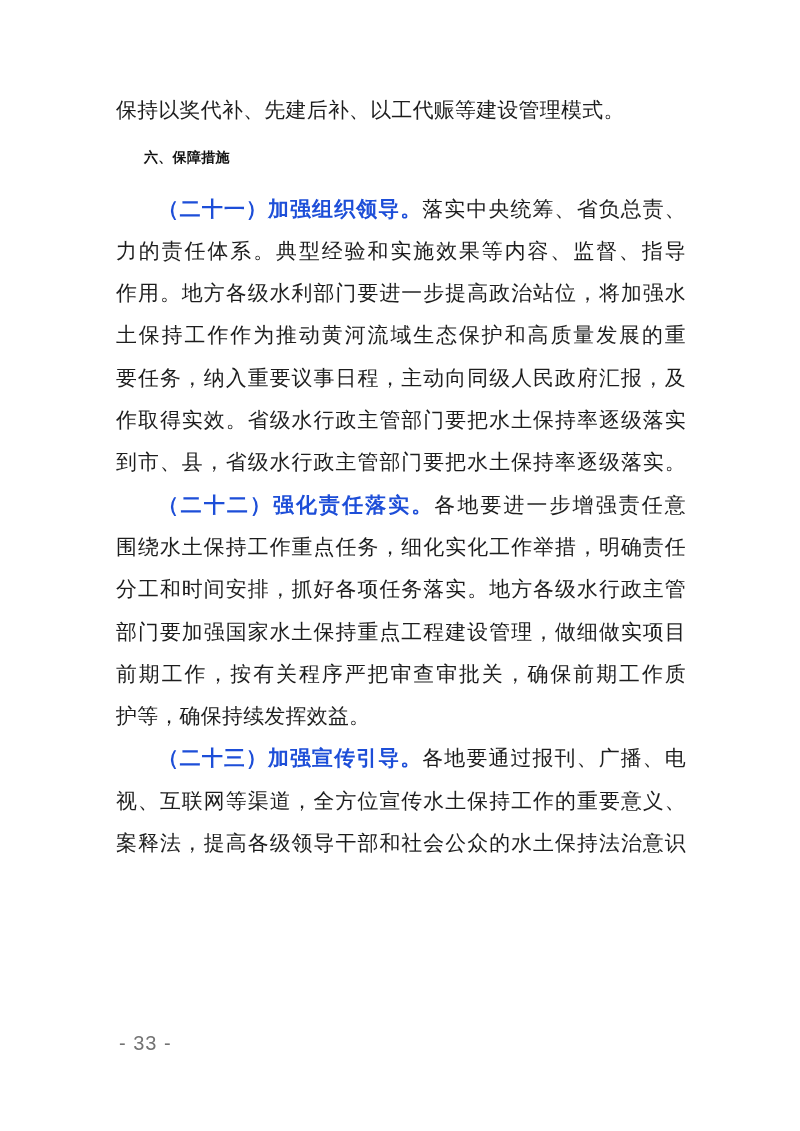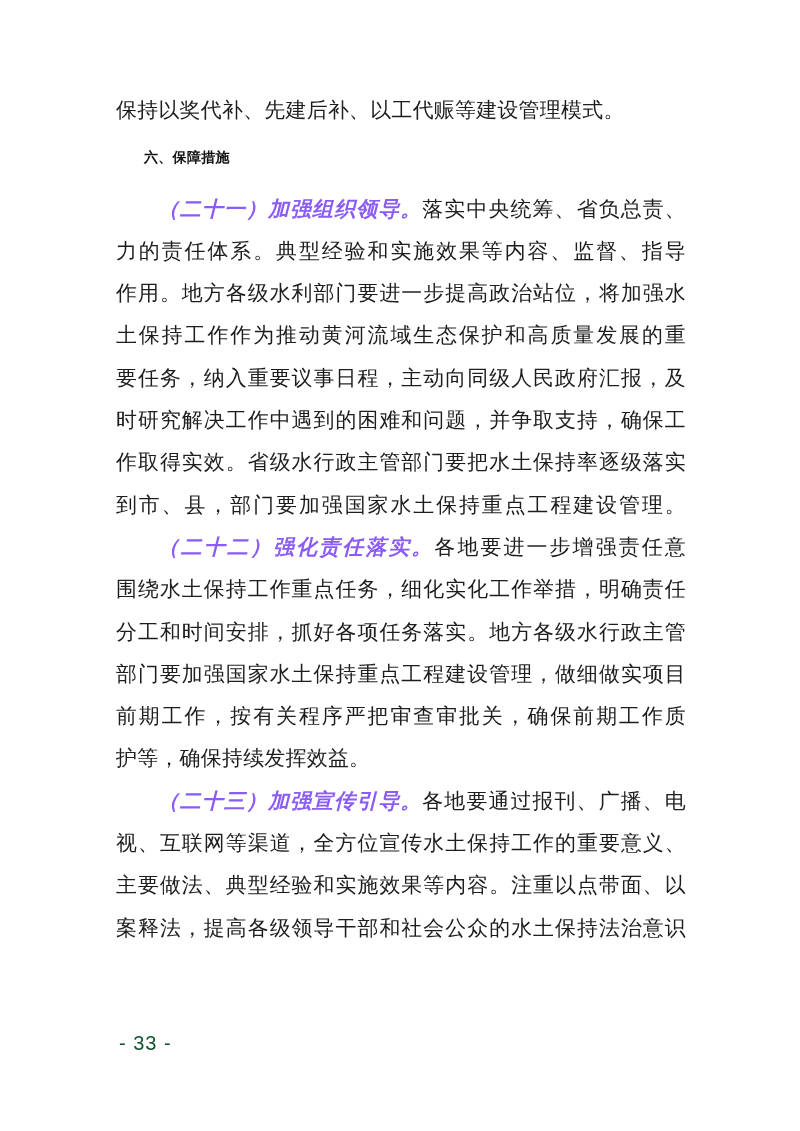--- a/index.html
+++ b/index.html
@@ -34,69 +34,66 @@
     overflow: hidden;
     text-align: justify;
     text-align-last: left;
     letter-spacing: 0.3px;
   }
   .line.stretch { text-align-last: justify; }
   .line.indent { text-indent: 2em; }
   .seg-body { font-weight: normal; }
   .seg-lead {
     font-weight: bold;
-    color: #8b5cf6;
-    font-style: italic;
+    color: #1d4ed8;
   }
   .block-heading .line {
     font-family: "Liberation Sans", "DejaVu Sans", sans-serif;
     font-weight: bold;
     font-size: 14px;
     color: #111111;
   }
   .page-number {
     position: absolute;
     left: 119px;
     top: 1032px;
     font-family: "Liberation Sans", "DejaVu Sans", sans-serif;
     font-size: 20px;
-    color: #14532d;
+    color: #737373;
     letter-spacing: 1px;
   }
 </style>
 </head>
 <body>
 
 <div class="page">
   <div class="content">
       <div class="block block-body">
         <div class="line"><span class="seg seg-body">保持以奖代补、先建后补、以工代赈等建设管理模式。</span></div>
       </div>
       <div class="block block-heading">
         <div class="line indent"><span class="seg seg-heading">六、保障措施</span></div>
       </div>
       <div class="block block-body">
         <div class="line indent stretch"><span class="seg seg-lead">（二十一）加强组织领导。</span><span class="seg seg-body">落实中央统筹、省负总责、</span></div>
         <div class="line stretch"><span class="seg seg-body">力的责任体系。典型经验和实施效果等内容、监督、指导</span></div>
         <div class="line stretch"><span class="seg seg-body">作用。地方各级水利部门要进一步提高政治站位，将加强水</span></div>
         <div class="line stretch"><span class="seg seg-body">土保持工作作为推动黄河流域生态保护和高质量发展的重</span></div>
         <div class="line stretch"><span class="seg seg-body">要任务，纳入重要议事日程，主动向同级人民政府汇报，及</span></div>
-        <div class="line stretch"><span class="seg seg-body">时研究解决工作中遇到的困难和问题，并争取支持，确保工</span></div>
         <div class="line stretch"><span class="seg seg-body">作取得实效。省级水行政主管部门要把水土保持率逐级落实</span></div>
-        <div class="line stretch"><span class="seg seg-body">到市、县，部门要加强国家水土保持重点工程建设管理。</span></div>
+        <div class="line stretch"><span class="seg seg-body">到市、县，省级水行政主管部门要把水土保持率逐级落实。</span></div>
       </div>
       <div class="block block-body">
         <div class="line indent stretch"><span class="seg seg-lead">（二十二）强化责任落实。</span><span class="seg seg-body">各地要进一步增强责任意识，</span></div>
         <div class="line stretch"><span class="seg seg-body">围绕水土保持工作重点任务，细化实化工作举措，明确责任</span></div>
         <div class="line stretch"><span class="seg seg-body">分工和时间安排，抓好各项任务落实。地方各级水行政主管</span></div>
         <div class="line stretch"><span class="seg seg-body">部门要加强国家水土保持重点工程建设管理，做细做实项目</span></div>
         <div class="line stretch"><span class="seg seg-body">前期工作，按有关程序严把审查审批关，确保前期工作质量，</span></div>
         <div class="line"><span class="seg seg-body">护等，确保持续发挥效益。</span></div>
       </div>
       <div class="block block-body">
         <div class="line indent stretch"><span class="seg seg-lead">（二十三）加强宣传引导。</span><span class="seg seg-body">各地要通过报刊、广播、电</span></div>
         <div class="line stretch"><span class="seg seg-body">视、互联网等渠道，全方位宣传水土保持工作的重要意义、</span></div>
-        <div class="line stretch"><span class="seg seg-body">主要做法、典型经验和实施效果等内容。注重以点带面、以</span></div>
         <div class="line stretch"><span class="seg seg-body">案释法，提高各级领导干部和社会公众的水土保持法治意识</span></div>
       </div>
     </div>
   <div class="page-number">- 33 -</div>
 </div>
 
 </body></html>

